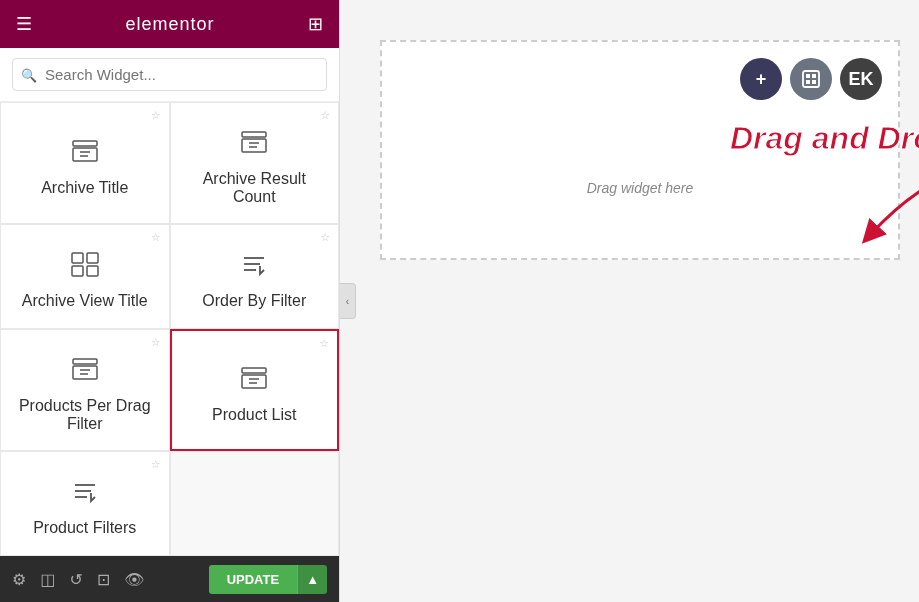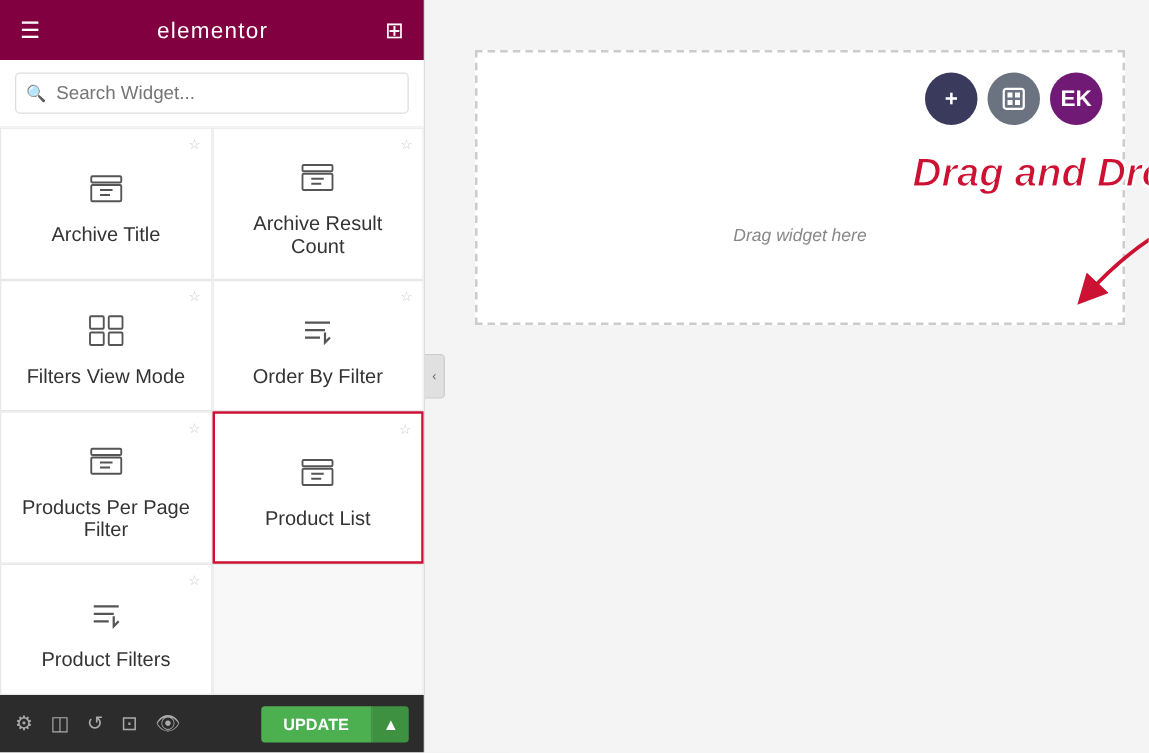--- a/index.html
+++ b/index.html
@@ -296,21 +296,21 @@
     <div class="widget-cell">
       <span class="star-icon">☆</span>
       <div class="widget-icon">
         <svg viewBox="0 0 32 32" fill="none" xmlns="http://www.w3.org/2000/svg" width="32" height="32">
           <rect x="3" y="5" width="11" height="10" rx="1" stroke="#555" stroke-width="1.5" fill="none"></rect>
           <rect x="18" y="5" width="11" height="10" rx="1" stroke="#555" stroke-width="1.5" fill="none"></rect>
           <rect x="3" y="18" width="11" height="10" rx="1" stroke="#555" stroke-width="1.5" fill="none"></rect>
           <rect x="18" y="18" width="11" height="10" rx="1" stroke="#555" stroke-width="1.5" fill="none"></rect>
         </svg>
       </div>
-      <span class="widget-label">Filters View Mode</span>
+      <span class="widget-label">Archive View Title</span>
     </div>
 
     <div class="widget-cell">
       <span class="star-icon">☆</span>
       <div class="widget-icon">
         <svg viewBox="0 0 32 32" fill="none" xmlns="http://www.w3.org/2000/svg" width="32" height="32">
           <line x1="6" y1="10" x2="26" y2="10" stroke="#555" stroke-width="1.8"></line>
           <line x1="6" y1="16" x2="22" y2="16" stroke="#555" stroke-width="1.8"></line>
           <line x1="6" y1="22" x2="18" y2="22" stroke="#555" stroke-width="1.8"></line>
           <polyline points="22,18 22,26 26,22" stroke="#555" stroke-width="1.8" fill="none"></polyline>
@@ -322,21 +322,21 @@
     <div class="widget-cell">
       <span class="star-icon">☆</span>
       <div class="widget-icon">
         <svg viewBox="0 0 32 32" fill="none" xmlns="http://www.w3.org/2000/svg" width="32" height="32">
           <rect x="4" y="6" width="24" height="5" rx="1" stroke="#555" stroke-width="1.5" fill="none"></rect>
           <rect x="4" y="13" width="24" height="13" rx="1" stroke="#555" stroke-width="1.5" fill="none"></rect>
           <line x1="11" y1="17" x2="21" y2="17" stroke="#555" stroke-width="1.5"></line>
           <line x1="11" y1="21" x2="19" y2="21" stroke="#555" stroke-width="1.5"></line>
         </svg>
       </div>
-      <span class="widget-label">Products Per Page Filter</span>
+      <span class="widget-label">Products Per Drag Filter</span>
     </div>
 
     <div class="widget-cell selected">
       <span class="star-icon">☆</span>
       <div class="widget-icon">
         <svg viewBox="0 0 32 32" fill="none" xmlns="http://www.w3.org/2000/svg" width="32" height="32">
           <rect x="4" y="6" width="24" height="5" rx="1" stroke="#555" stroke-width="1.5" fill="none"></rect>
           <rect x="4" y="13" width="24" height="13" rx="1" stroke="#555" stroke-width="1.5" fill="none"></rect>
           <line x1="11" y1="17" x2="21" y2="17" stroke="#555" stroke-width="1.5"></line>
           <line x1="11" y1="21" x2="19" y2="21" stroke="#555" stroke-width="1.5"></line>
@@ -390,21 +390,21 @@
       <button class="circle-btn" style="background:#3a3a5c;">+</button>
       <button class="circle-btn" style="background:#6b7280;">
         <svg width="20" height="20" viewBox="0 0 20 20" fill="none">
             <rect x="2" y="2" width="16" height="16" rx="2" stroke="white" stroke-width="1.8" fill="none"></rect>
             <rect x="5" y="5" width="4" height="4" fill="white"></rect>
             <rect x="11" y="5" width="4" height="4" fill="white"></rect>
             <rect x="5" y="11" width="4" height="4" fill="white"></rect>
             <rect x="11" y="11" width="4" height="4" fill="white"></rect>
           </svg>
       </button>
-      <button class="circle-btn" style="background:#701a75;">EK</button>
+      <button class="circle-btn" style="background:#404040;">EK</button>
     </div>
     <span class="drop-zone-text">Drag widget here</span>
   </div>
 
   <div class="drag-drop-overlay">
     <div class="drag-drop-text">Drag and Drop</div>
 
     <svg class="arrow-svg" width="160" height="90" viewBox="0 0 160 90">
       <defs>
         <marker id="arrowhead" markerWidth="8" markerHeight="8" refX="4" refY="4" orient="auto">

